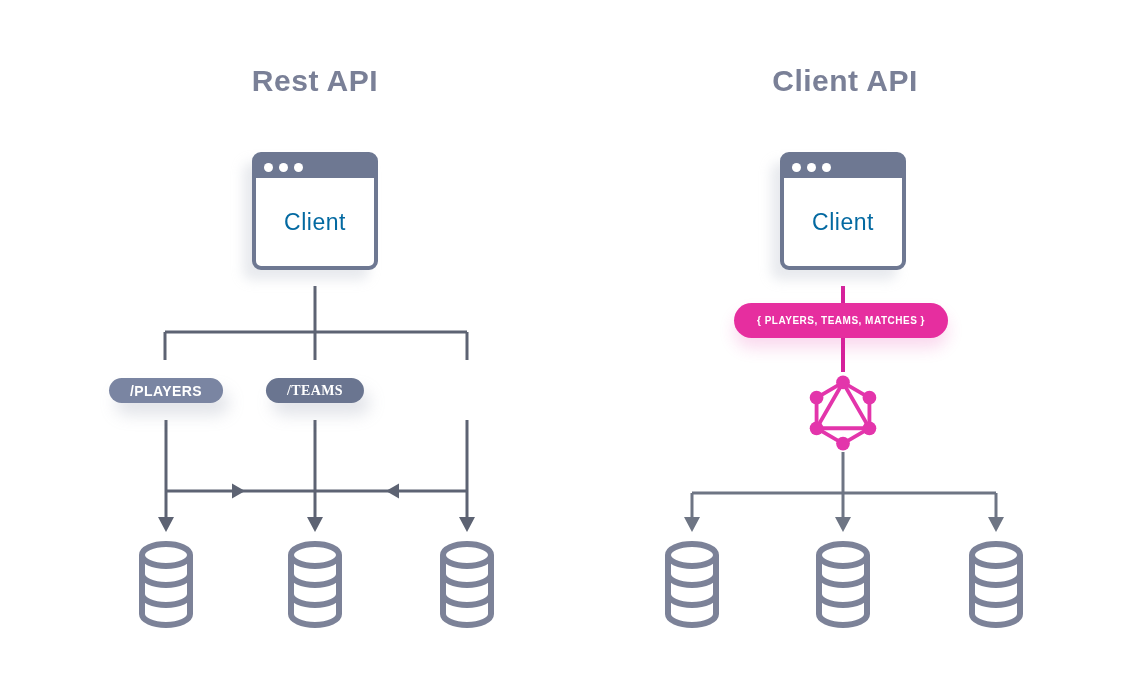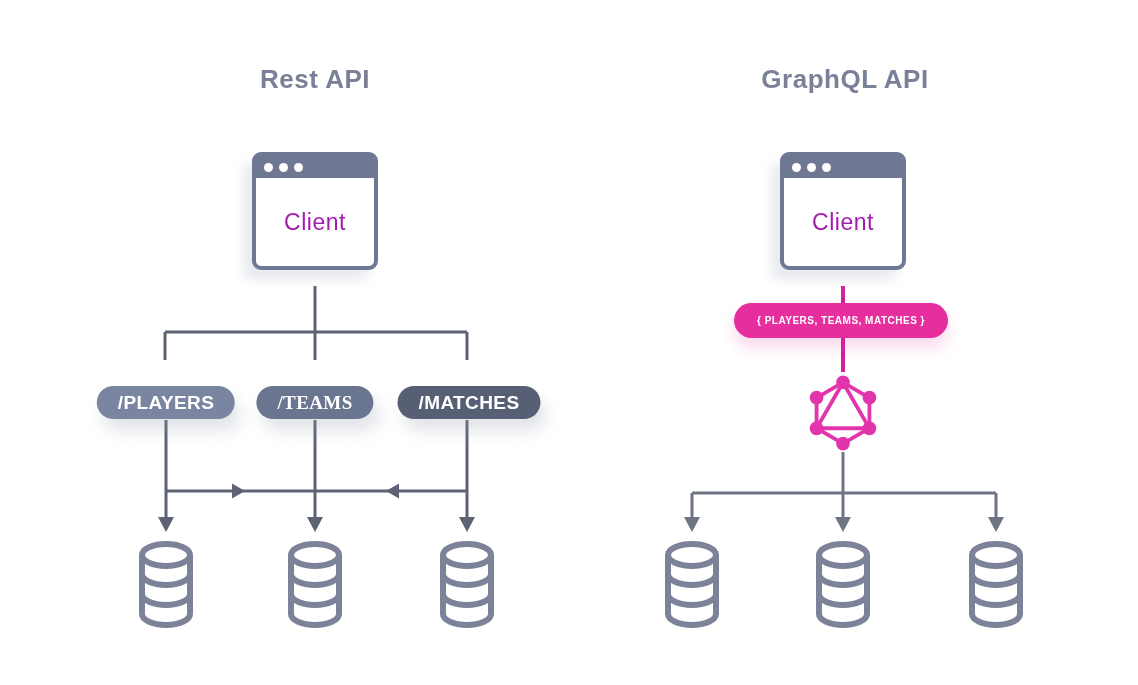--- a/index.html
+++ b/index.html
@@ -7,21 +7,21 @@
     position:relative;
     width:1138px;height:685px;
     background:#ffffff;
     overflow:hidden;
     font-family:"Liberation Sans", sans-serif;
   }
   .col-title{
     position:absolute;
     top:64px;
     transform:translateX(-50%);
-    font-size:26px;
+    font-size:30px;
     font-weight:bold;
     letter-spacing:0.5px;
     color:#7a8097;
   }
   #rest-title{left:315px;}
   #graphql-title{left:845px;}
 
   
   #lines{position:absolute;left:0;top:0;width:1138px;height:685px;}
 
@@ -40,37 +40,37 @@
     display:flex;
     align-items:center;
     gap:6px;
     padding-left:8px;
   }
   .dot{width:9px;height:9px;border-radius:50%;background:#ffffff;display:inline-block;}
   .client-body{
     height:88px;
     display:flex;align-items:center;justify-content:center;
     font-size:23px;
-    color:#a21caf;
+    color:#0369a1;
     letter-spacing:0.5px;
   }
   #client-left{left:252px;top:152px;}
   #client-right{left:780px;top:152px;}
 
   
   .pill{
     position:absolute;
-    top:386px;
-    transform:translateX(-50%);
-    height:33px;
+    top:378px;
+    transform:translateX(-50%);
+    height:25px;
     border-radius:17px;
     display:flex;align-items:center;justify-content:center;
     padding:0 21px;
     color:#ffffff;
-    font-size:19px;
+    font-size:14px;
     font-weight:bold;
     letter-spacing:0.4px;
     white-space:nowrap;
     box-shadow:6px 12px 16px rgba(150,158,175,0.28);
   }
   #pill-players{left:166px;background:#7a85a2;}
   #pill-teams{left:315px;background:#6a7590;font-family:Liberation Serif, serif;}
   #pill-matches{left:469px;background:#575f75;}
 
   .pill-shadow-blob{
@@ -148,21 +148,21 @@
       <path d="M996 493 V518"></path>
     </g>
     <g fill="#6e7584">
       <path d="M684 517 L700 517 L692 532 Z"></path>
       <path d="M835 517 L851 517 L843 532 Z"></path>
       <path d="M988 517 L1004 517 L996 532 Z"></path>
     </g>
   </svg>
 
   <div id="rest-title" class="col-title">Rest API</div>
-  <div id="graphql-title" class="col-title">GraphQL API</div>
+  <div id="graphql-title" class="col-title">Client API</div>
 
   <div id="client-left" class="client-window">
     <div class="client-titlebar">
       <span class="dot"></span>
       <span class="dot"></span>
       <span class="dot"></span>
     </div>
     <div class="client-body">Client</div>
   </div>
 
@@ -171,21 +171,20 @@
       <span class="dot"></span>
       <span class="dot"></span>
       <span class="dot"></span>
     </div>
     <div class="client-body">Client</div>
   </div>
 
   <div class="pill-shadow-blob"></div>
   <div id="pill-players" class="pill">/PLAYERS</div>
   <div id="pill-teams" class="pill">/TEAMS</div>
-  <div id="pill-matches" class="pill">/MATCHES</div>
 
   <div id="query-pill">{ PLAYERS, TEAMS, MATCHES }</div>
 
   <svg id="graphql-logo" width="80" height="84" viewBox="0 0 100 110">
     <g stroke="#e335ab" stroke-width="5" fill="none">
       <path d="M50 15 L15.4 35 L15.4 75 L50 95 L84.6 75 L84.6 35 Z"></path>
       <path d="M50 15 L15.4 75 L84.6 75 Z"></path>
     </g>
     <g fill="#e335ab">
       <circle cx="50" cy="15" r="9"></circle>

